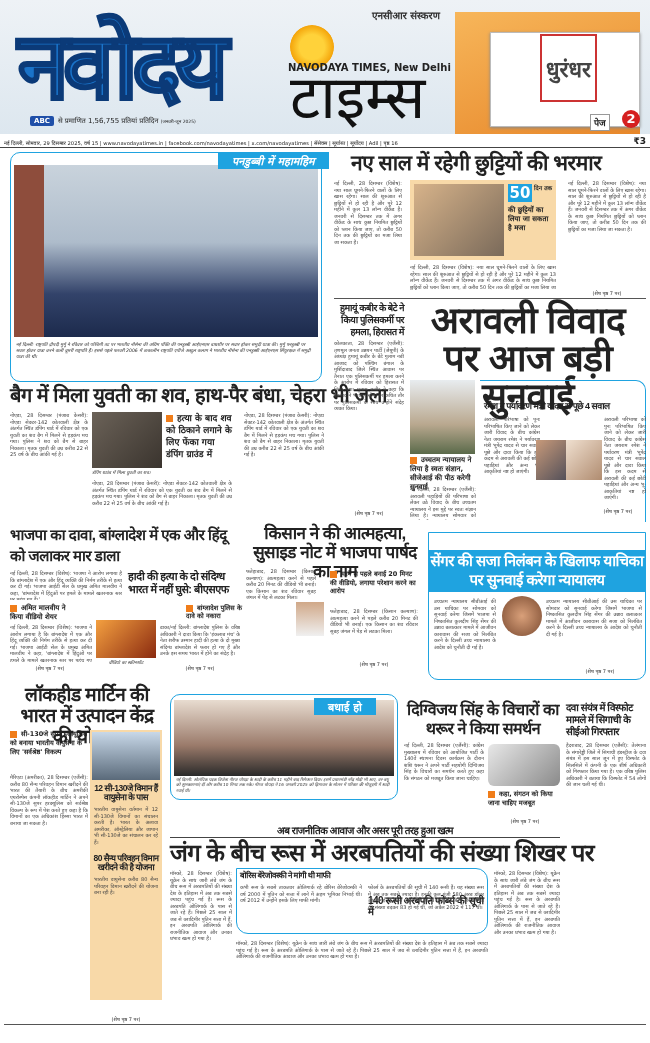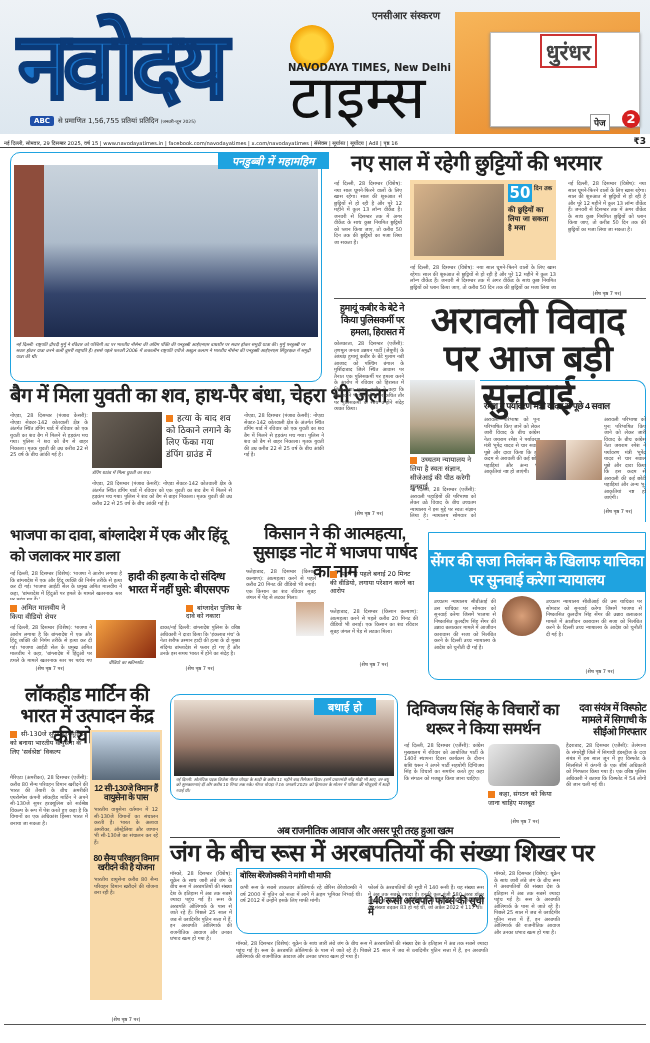--- a/index.html
+++ b/index.html
@@ -1,37 +1,37 @@
 <!DOCTYPE html>
 <html><head>
 <meta charset="utf-8">
 <style>
 *{box-sizing:border-box;margin:0;padding:0}
 body{width:650px;height:1043px;background:#fff;font-family:"DejaVu Sans",sans-serif;color:#222;position:relative;overflow:hidden}
 .abs{position:absolute}
 .txt{font-size:5px;line-height:6.5px;color:#444;text-align:justify;overflow:hidden}
 .hl{font-family:"Liberation Sans Narrow","Liberation Sans",sans-serif;font-weight:bold;color:#222;letter-spacing:-0.5px;line-height:1.05}
 .cont{font-size:5px;color:#333;text-align:center}
-.bullet{font-weight:normal;color:#222;font-size:10px;line-height:13px}
+.bullet{font-weight:bold;color:#222;font-size:10px;line-height:13px}
 .bullet::before{content:"";display:inline-block;width:7px;height:7px;background:#f07d1a;margin-right:4px;vertical-align:middle}
 .photo{background:linear-gradient(135deg,#7a8a9a,#3b4a63 60%,#1e2a44);}
 .caption{font-size:4.6px;line-height:6px;color:#333;font-style:italic}
 .rule{background:#555;height:1px}
 
 #masthead{left:0;top:0;width:650px;height:134px;background:linear-gradient(180deg,#eef2f6,#dde7ef)}
 #logo-hindi{left:18px;top:20px;font-size:92px;font-weight:bold;color:#1a73c9;letter-spacing:-6px;line-height:1;-webkit-text-stroke:3px #0b3a78;font-family:"Liberation Sans",sans-serif}
 #logo-times{left:290px;top:68px;font-size:60px;color:#111;line-height:1;font-family:"Liberation Sans",sans-serif}
 #sun{left:290px;top:25px;width:44px;height:44px;border-radius:50%;background:radial-gradient(circle,#ffd23a 40%,#f4a40a 70%,transparent 72%)}
 #edition{left:372px;top:8px;font-size:10px;font-weight:bold;color:#333}
 #eng-name{left:288px;top:62px;font-size:10px;font-weight:bold;color:#222}
 #abc-line{left:30px;top:116px;font-size:7px;color:#222}
 #abc-badge{display:inline-block;background:#1f4fa8;color:#fff;font-weight:bold;font-size:7px;padding:1px 4px;margin-right:4px;border-radius:2px}
 #calendar{left:455px;top:12px;width:185px;height:122px;background:linear-gradient(160deg,#f7b65a,#e7872a)}
 #cal-page{left:490px;top:32px;width:150px;height:95px;background:#fff;border:1px solid #bbb;box-shadow:0 1px 3px #888}
-#cal-title{left:540px;top:34px;font-size:22px;font-weight:bold;color:#444;border:2px solid #c33;padding:0 4px;background:#fff}
+#cal-title{left:540px;top:34px;font-size:22px;font-weight:bold;color:#444;border:2px solid #c33;padding:17px 4px;background:#fff}
 #page-badge{left:590px;top:114px;background:#fff;border:1px solid #999;font-size:9px;font-weight:bold;padding:1px 3px;color:#222}
 #page-num{left:622px;top:110px;width:18px;height:18px;border-radius:50%;background:#d52020;color:#fff;font-size:13px;font-weight:bold;text-align:center;line-height:18px}
 #dateline{left:0;top:136px;width:650px;height:12px;background:#fff;border-bottom:1px solid #444;font-size:5.2px;color:#222;padding:3px 4px;white-space:nowrap;overflow:hidden}
 #price{right:4px;top:136px;font-size:9px;font-weight:bold;color:#222}
 
 .panel{border:1.5px solid #1fa3e0;border-radius:10px;overflow:hidden}
 .tag{background:#1fa3e0;color:#fff;font-weight:bold;font-size:11px;padding:1px 14px;font-style:italic}
 </style>
 </head>
 <body>
@@ -136,21 +136,21 @@
 <div class="abs photo" style="left:174px;top:700px;width:220px;height:76px;background:linear-gradient(180deg,#e8dcd0,#9a7a6a 60%,#2a2a2a)"></div>
 <div class="abs tag" style="left:314px;top:698px;font-style:normal">बधाई हो</div>
 <div class="abs caption" style="left:176px;top:777px;width:218px;height:22px;font-size:4.2px;line-height:5.3px">नई दिल्ली: ओलंपिक पदक विजेता नीरज चोपड़ा के शादी के करीब 11 महीने बाद रिसेप्शन दिया। इसमें प्रधानमंत्री नरेंद्र मोदी भी आए, वर-वधू को शुभकामनाएं दीं और करीब 10 मिनट तक रुके। नीरज चोपड़ा ने 16 जनवरी 2025 को हिमाचल के सोलन में परिवार की मौजूदगी में शादी रचाई थी।</div>
 
 <div class="abs hl" style="left:404px;top:700px;width:158px;font-size:16px;line-height:19px;text-align:center">दिग्विजय सिंह के विचारों का थरूर ने किया समर्थन</div>
 <div class="abs txt" style="left:404px;top:742px;width:80px;height:60px">नई दिल्ली, 28 दिसम्बर (एजैंसी): कांग्रेस मुख्यालय में रविवार को आयोजित पार्टी के 140वें स्थापना दिवस कार्यक्रम के दौरान शशि थरूर ने अपने पार्टी सहयोगी दिग्विजय सिंह के विचारों का समर्थन करते हुए कहा कि संगठन को मजबूत किया जाना चाहिए।</div>
 <div class="abs photo" style="left:488px;top:744px;width:72px;height:42px;border-radius:6px;background:linear-gradient(135deg,#e8e8e8,#8a8a8a)"></div>
 <div class="abs bullet" style="left:488px;top:790px;width:74px;font-size:6.5px;line-height:8.5px">कहा, संगठन को किया जाना चाहिए मजबूत</div>
 <div class="abs cont" style="left:488px;top:818px;width:74px">(शेष पृष्ठ 7 पर)</div>
 
-<div class="abs hl" style="left:566px;top:702px;width:80px;font-size:10px;line-height:12px;text-align:right">दवा संयंत्र में विस्फोट मामले में सिगाची के सीईओ गिरफ्तार</div>
+<div class="abs hl" style="left:566px;top:702px;width:80px;font-size:10px;line-height:12px;text-align:left">दवा संयंत्र में विस्फोट मामले में सिगाची के सीईओ गिरफ्तार</div>
 <div class="abs txt" style="left:566px;top:742px;width:80px;height:260px">हैदराबाद, 28 दिसम्बर (एजैंसी): तेलंगाना के संगारेड्डी जिले में सिगाची इंडस्ट्रीज के दवा संयंत्र में इस साल जून में हुए विस्फोट के सिलसिले में कंपनी के एक शीर्ष अधिकारी को गिरफ्तार किया गया है। एक वरिष्ठ पुलिस अधिकारी ने बताया कि विस्फोट में 54 लोगों की जान चली गई थी।</div>
 
 <div class="abs hl" style="left:170px;top:826px;width:390px;font-size:10px;text-align:center;border-bottom:1px solid #444">अब राजनीतिक आवाज और असर पूरी तरह हुआ खत्म</div>
 <div class="abs hl" style="left:170px;top:840px;width:390px;font-size:24px;white-space:nowrap;text-align:center">जंग के बीच रूस में अरबपतियों की संख्या शिखर पर</div>
 <div class="abs txt" style="left:170px;top:870px;width:62px;height:140px">मॉस्को, 28 दिसम्बर (विशेष): यूक्रेन के साथ जारी लंबे जंग के बीच रूस में अरबपतियों की संख्या देश के इतिहास में अब तक सबसे ज्यादा पहुंच गई है। रूस के अरबपति ओलिगार्क के पास से जाते रहे हैं। पिछले 25 साल में जब से व्लादिमीर पुतिन सत्ता में हैं, इन अरबपति ओलिगार्क की राजनीतिक आवाज और उनका प्रभाव खत्म हो गया है।</div>
 <div class="abs panel" style="left:236px;top:868px;width:252px;height:66px;border-radius:0 12px 12px 12px"></div>
 <div class="abs hl" style="left:240px;top:872px;width:120px;font-size:8px">बोरिस बेरेजोवस्की ने मांगी थी माफी</div>
 <div class="abs txt" style="left:240px;top:884px;width:122px;height:46px">कभी रूस के सबसे ताकतवर ओलिगार्क रहे बोरिस बेरेजोवस्की ने वर्ष 2000 में पुतिन को सत्ता में लाने में अहम भूमिका निभाई थी। वर्ष 2012 में उन्होंने इसके लिए माफी मांगी।</div>
 <div class="abs hl" style="left:368px;top:896px;width:116px;font-size:10px">140 रूसी अरबपति फोर्ब्स की सूची में</div>
 <div class="abs txt" style="left:368px;top:884px;width:116px;height:46px">फोर्ब्स के अरबपतियों की सूची में 140 रूसी हैं। यह संख्या रूस में अब तक सबसे ज्यादा है। इनकी कुल पूंजी 580 अरब डॉलर आंकी गई है। इससे पहले वर्ष 2023 और 2024 में अरबपतियों की संख्या बढ़कर 83 हो गई थी, जो अप्रैल 2022 में 117 थी।</div>

